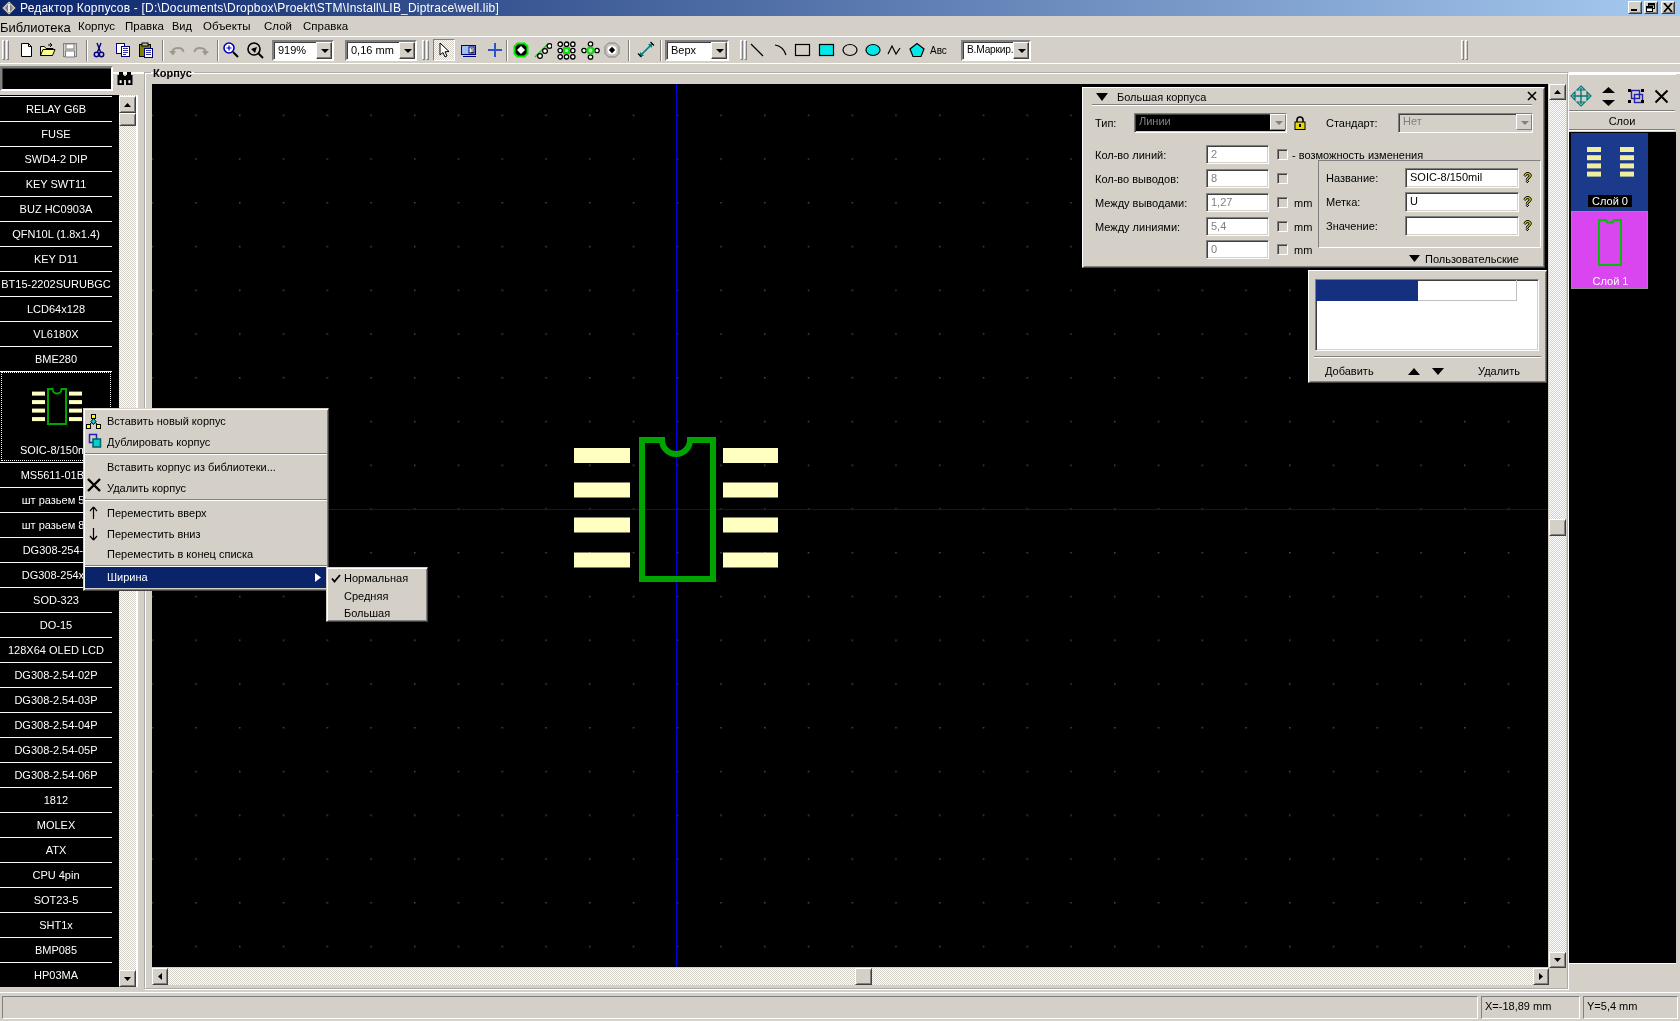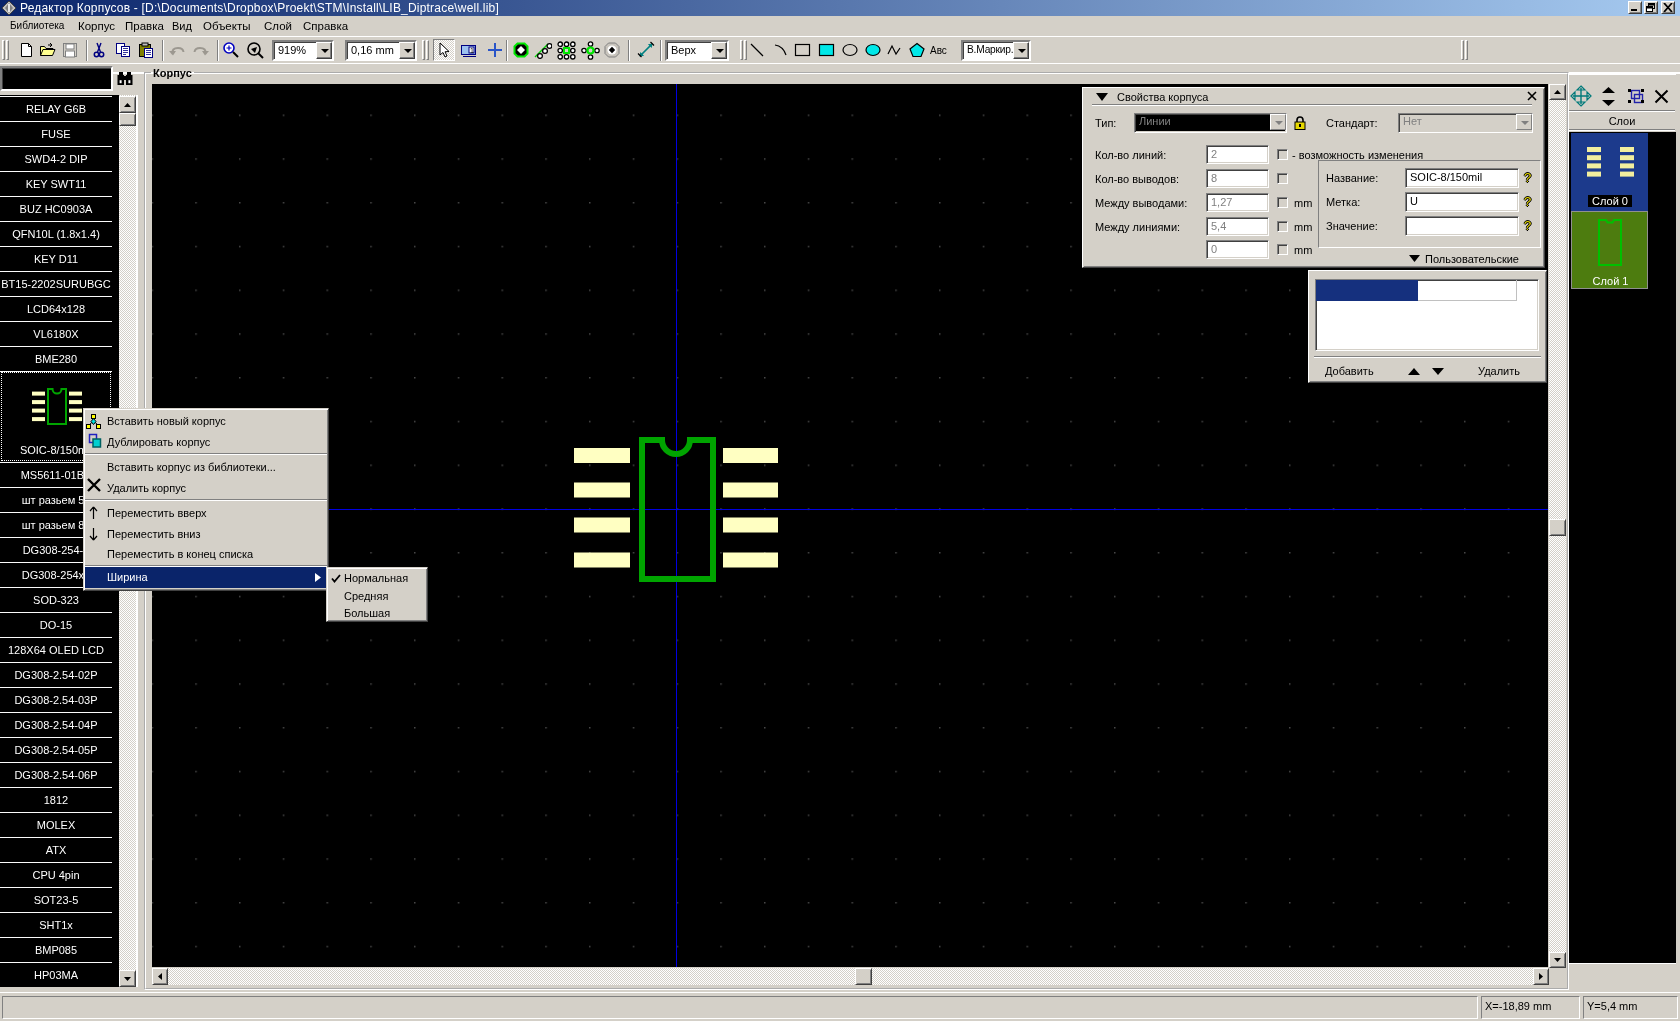--- a/index.html
+++ b/index.html
@@ -44,21 +44,21 @@
         <rect x="0.5" y="3.5" width="6" height="5" fill="#fff" stroke="#000"></rect>
         <rect x="0.5" y="3.5" width="6" height="2" fill="#000"></rect>
       </svg>
     </div>
 <div class="ab raised ct" style="left:1661px;top:1px;width:14px;height:13px;background:#d4d0c8">
       <svg width="10" height="9" viewBox="0 0 10 9">
         <path d="M1 0 L5 4.5 L9 0 M1 9 L5 4.5 L9 9" stroke="#000" stroke-width="1.8" fill="none"></path>
       </svg>
     </div>
 <div class="ab" style="left:0;top:16px;width:1680px;height:20px;background:#d4d0c8"></div>
-<div class="ab" style="left:10px;top:20px;font-size:10px">Библиотека</div>
+<div class="ab" style="left:0;top:20px;font-size:13px">Библиотека</div>
 <div class="ab" style="left:78px;top:20px;font-size:11.5px">Корпус</div>
 <div class="ab" style="left:125px;top:20px;font-size:11.5px">Правка</div>
 <div class="ab" style="left:172px;top:20px;font-size:11px">Вид</div>
 <div class="ab" style="left:203px;top:20px;font-size:11.5px">Объекты</div>
 <div class="ab" style="left:264px;top:20px;font-size:11.5px">Слой</div>
 <div class="ab" style="left:303px;top:20px;font-size:11.5px">Справка</div>
 <div class="ab" style="left:0;top:36px;width:1680px;height:28px;background:#d4d0c8;border-top:1px solid #fff;border-bottom:1px solid #fff"></div>
 <div class="ab" style="left:2px;top:40px;width:3px;height:20px;border:1px solid;border-color:#fff #808080 #808080 #fff"></div>
     <div class="ab" style="left:6px;top:40px;width:3px;height:20px;border:1px solid;border-color:#fff #808080 #808080 #fff"></div>
 <div class="ab ct" style="left:16px;top:40px;width:20px;height:20px">
@@ -441,31 +441,31 @@
           <rect x="0" y="16.4" width="14" height="5"></rect>
           <rect x="0" y="24.6" width="14" height="5"></rect>
           <rect x="33" y="0" width="14" height="5"></rect>
           <rect x="33" y="8.2" width="14" height="5"></rect>
           <rect x="33" y="16.4" width="14" height="5"></rect>
           <rect x="33" y="24.6" width="14" height="5"></rect>
         </g>
       </svg>
       <div class="ab b" style="left:17px;top:62px;width:44px;background:#000;color:#fff;text-align:center">Слой 0</div>
     </div>
-<div class="ab" style="left:1571px;top:211px;width:77px;height:78px;background:#4d7c0f;border:1px solid #909090">
+<div class="ab" style="left:1571px;top:211px;width:77px;height:78px;background:#d946ef;border:1px solid #909090">
       <svg class="ab" style="left:26px;top:7px" width="24" height="47" viewBox="0 0 24 47">
         <path d="M8 1 L9.5 3.5 L14.5 3.5 L16 1 L23 1 L23 46 L1 46 L1 1 Z" fill="none" stroke="#00c000" stroke-width="2"></path>
       </svg>
       <div class="ab b" style="left:0;top:63px;width:77px;color:#fff;text-align:center">Слой 1</div>
     </div>
 <div class="ab raised" style="left:1082px;top:87px;width:463px;height:181px;background:#d4d0c8"></div>
 <svg class="ab" style="left:1096px;top:93px" width="12" height="8" viewBox="0 0 12 8">
       <polygon points="0,0 12,0 6,8" fill="#000"></polygon>
     </svg>
-<div class="ab b" style="left:1117px;top:91px">Свойства корпуса</div>
+<div class="ab b" style="left:1117px;top:91px">Большая корпуса</div>
 <svg class="ab" style="left:1527px;top:91px" width="10" height="10" viewBox="0 0 10 10">
       <path d="M1 1 L9 9 M9 1 L1 9" stroke="#000" stroke-width="1.6"></path>
     </svg>
 <div class="ab groove" style="left:1092px;top:104px;width:440px;height:2px"></div>
 <div class="ab b" style="left:1095px;top:117px">Тип:</div>
 <div class="ab sunk" style="left:1134px;top:113px;width:153px;height:20px;background:#000000">
       <div class="ab b g" style="left:4px;top:1px">Линии</div>
       <div class="cbtn" style="height:16px;border-color:#fff #808080 #808080 #fff;box-shadow:none">
         <div class="arrd" style="border-top-color:#808080"></div>
       </div>

